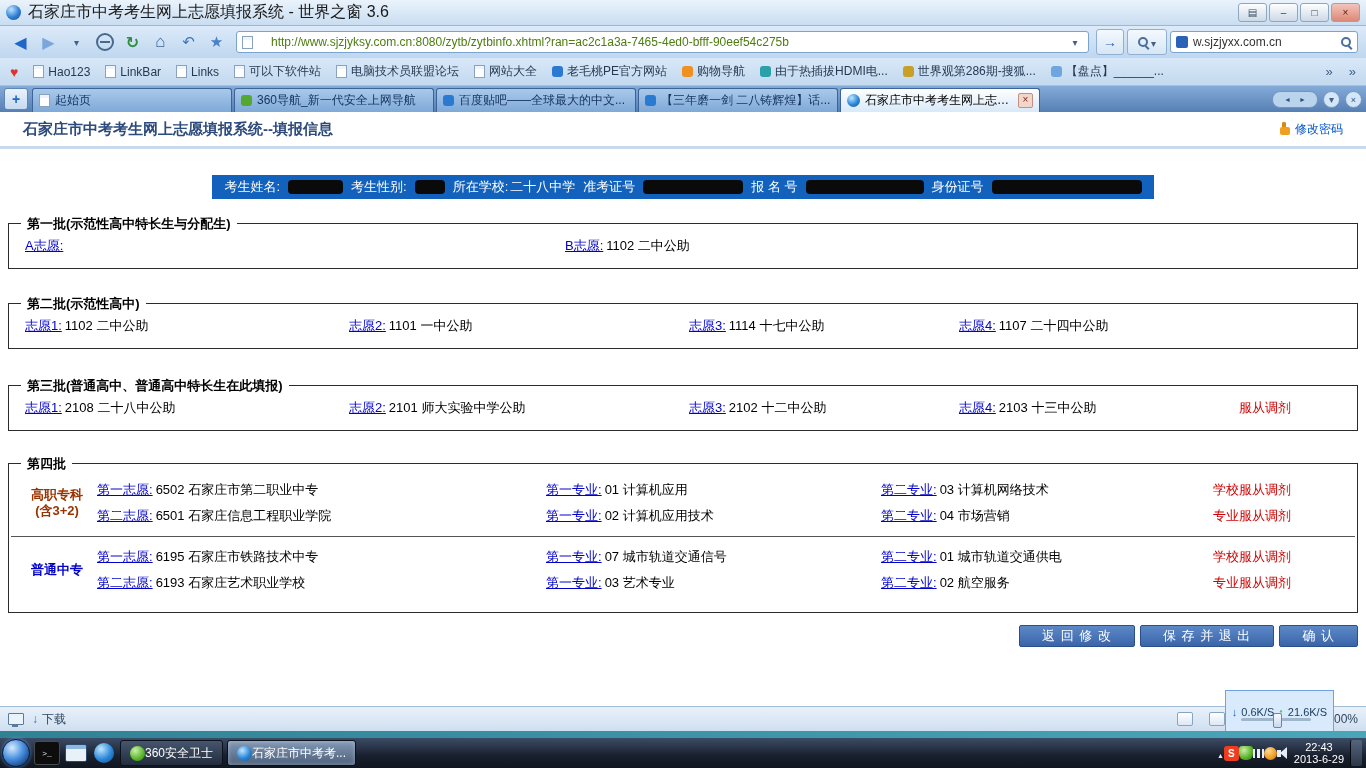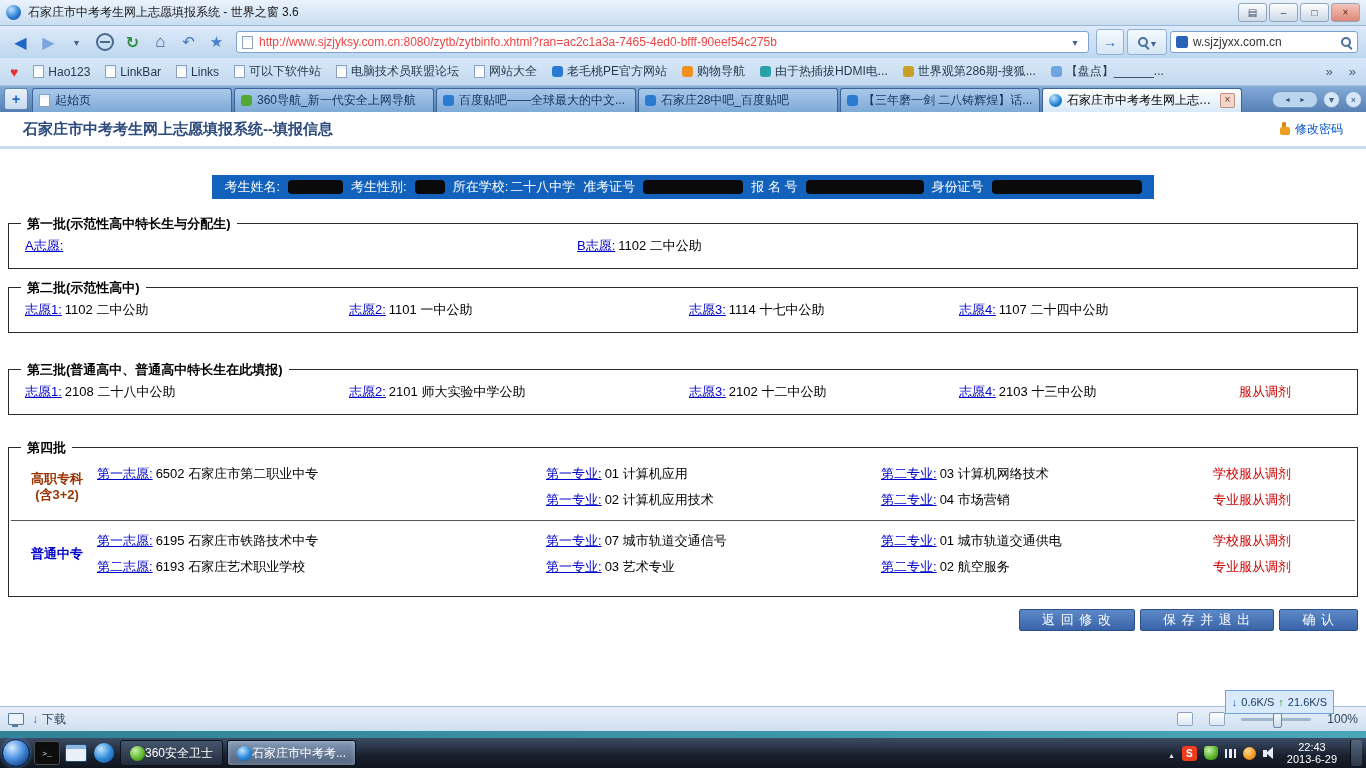--- a/index.html
+++ b/index.html
@@ -5,21 +5,21 @@
   html,body{margin:0;padding:0;background:#222;}
   .screen{position:relative;width:1366px;height:768px;overflow:hidden;background:#fff;
           font-family:"Liberation Sans","DejaVu Sans",sans-serif;}
   .bar{position:absolute;left:0;right:0;box-sizing:border-box;}
 
   
   .titlebar{top:0;height:26px;background:linear-gradient(#eaf3fc,#c9ddf1);
             border-bottom:1px solid #9db8d6;display:flex;align-items:center;padding:0 6px;}
   .logo{width:15px;height:15px;border-radius:50%;flex:0 0 auto;
         background:radial-gradient(circle at 35% 30%,#bfe2ff,#2f7fd4 55%,#14498e);}
-  .wtitle{font-size:12px;color:#1a1a1a;margin-left:7px;}
+  .wtitle{font-size:16px;color:#1a1a1a;margin-left:7px;}
   .wcontrols{margin-left:auto;display:flex;gap:2px;}
   .wbtn{width:27px;height:17px;border:1px solid #8fa6bf;border-radius:3px;
         background:linear-gradient(#fdfefe,#ccd9e6);display:flex;align-items:center;
         justify-content:center;font-size:10px;color:#33475c;}
   .wbtn.close{background:linear-gradient(#f4c4ba,#dd8876);color:#5c1a10;}
 
   
   .toolbar{top:26px;height:32px;background:linear-gradient(#ddeafa,#bed7ef);
            display:flex;align-items:center;padding:0 8px;gap:3px;}
   .tbtn{width:25px;height:24px;display:flex;align-items:center;justify-content:center;border-radius:3px;}
@@ -39,21 +39,21 @@
   .gi-chev::before{content:"»";color:#3f5f85;font-size:13px;}
   .gi-prev::before{content:"◄";} .gi-next::before{content:"►";}
   .gi-upA::before{content:"▲";font-size:7px;color:#dfe8f4;}
   .gi-darr::before{content:"↓";} .gi-uarr::before{content:"↑";}
   .ico-stop{width:14px;height:14px;border:2px solid #49688c;border-radius:50%;position:relative;}
   .ico-stop::before{content:"";position:absolute;left:2px;right:2px;top:50%;height:2px;margin-top:-1px;background:#49688c;}
   .addrbar{flex:1;height:22px;background:#fff;border:1px solid #7aa3cf;border-radius:3px;
            display:flex;align-items:center;padding:0 5px;margin:0 4px;overflow:hidden;box-sizing:border-box;}
   .ico-page{width:11px;height:13px;border:1px solid #8aa2bd;flex:0 0 auto;
             background:linear-gradient(#eef4fb 0 3px,#fff 3px);box-sizing:border-box;}
-  .urltext{font-size:12px;color:#ef4444;margin-left:6px;white-space:nowrap;overflow:hidden;flex:1;}
+  .urltext{font-size:12px;color:#4d7c0f;margin-left:18px;white-space:nowrap;overflow:hidden;flex:1;}
   .boxbtn{height:24px;border:1px solid #8fb0d4;border-radius:3px;background:linear-gradient(#f4f9fe,#d6e6f5);
           display:flex;align-items:center;justify-content:center;gap:2px;}
   .ico-search{width:11px;height:11px;position:relative;flex:0 0 auto;}
   .ico-search::before{content:"";position:absolute;left:0;top:0;width:6px;height:6px;border:2px solid #4a6f9f;border-radius:50%;}
   .ico-search::after{content:"";position:absolute;left:8px;top:8px;width:5px;height:2px;background:#4a6f9f;
                      transform:rotate(45deg);transform-origin:0 0;}
   .searchbox{width:188px;height:22px;background:#fff;border:1px solid #7aa3cf;border-radius:3px;
              display:flex;align-items:center;padding:0 5px;gap:5px;box-sizing:border-box;}
   .engine-ico{width:12px;height:12px;background:#2a62b8;border-radius:2px;flex:0 0 auto;}
   .searchtext{font-size:12px;color:#333;flex:1;white-space:nowrap;overflow:hidden;}
@@ -99,26 +99,26 @@
   .ico-lock{width:10px;height:8px;background:#f0a020;border-radius:2px;position:relative;margin-top:4px;flex:0 0 auto;}
   .ico-lock::before{content:"";position:absolute;top:-5px;left:2px;width:4px;height:5px;
                     border:2px solid #d88a10;border-bottom:none;border-radius:4px 4px 0 0;box-sizing:border-box;}
   .studentrow{display:flex;justify-content:center;margin-top:26px;}
   .studentbar{background:#1161bd;color:#fff;font-size:13px;display:flex;align-items:center;
               gap:8px;padding:3px 12px;}
   .redact{background:#0a0a0a;border-radius:4px;height:14px;display:inline-block;}
   .rw1{width:55px}.rw2{width:30px}.rw3{width:100px}.rw4{width:118px}.rw5{width:150px}
 
   .batch{position:relative;margin:24px 8px 0;border:1px solid #2b2b2b;font-size:13px;background:#fff;}
-  .b2m{margin-top:18px}.b3m{margin-top:36px}.b4m{margin-top:32px}
+  .b2m{margin-top:34px}.b3m{margin-top:36px}.b4m{margin-top:32px}
   .legend{position:absolute;top:-9px;left:12px;background:#fff;padding:0 6px;font-weight:bold;color:#000;}
   .b1,.b2,.b3{height:44px;}
   .b4{height:150px;padding-top:8px;box-sizing:border-box;}
   .item{position:absolute;top:50%;transform:translateY(-50%);white-space:nowrap;}
-  .p1{left:16px}.p2{left:340px}.p3{left:680px}.p4{left:950px}.pb{left:568px}
+  .p1{left:16px}.p2{left:340px}.p3{left:680px}.p4{left:950px}.pb{left:556px}
   .lbl{color:#0000cc;text-decoration:underline;}
   .val{color:#000;margin-left:3px;}
   .red{color:#d00000;}
   .radj{right:66px;left:auto;}
   .b4grp{position:relative;height:62px;}
   .glabel{position:absolute;left:8px;top:50%;transform:translateY(-50%);width:80px;text-align:center;
           font-weight:bold;white-space:pre-line;line-height:16px;}
   .g1 .glabel{color:#993300;}
   .g2 .glabel{color:#0000cc;}
   .b4row{position:absolute;left:0;right:0;height:24px;}
@@ -136,21 +136,21 @@
   .ico-monitor{width:14px;height:10px;border:1px solid #5a7a9a;background:#eaf3fc;position:relative;border-radius:1px;}
   .ico-monitor::after{content:"";position:absolute;left:3px;bottom:-3px;width:6px;height:2px;background:#5a7a9a;}
   .dlind{display:flex;align-items:center;gap:4px;}
   .dlind .gi-darr::before{color:#2a7ad2;font-weight:bold;font-size:12px;}
   .sright{margin-left:auto;display:flex;align-items:center;gap:16px;}
   .mini{width:14px;height:12px;border:1px solid #8aa4c0;background:linear-gradient(#fff,#dce8f4);border-radius:2px;}
   .slider{width:70px;height:3px;background:#9fb6cd;border-radius:2px;position:relative;}
   .thumb{position:absolute;left:32px;top:-5px;width:7px;height:13px;background:linear-gradient(#f8fbfe,#c8d9ea);
          border:1px solid #6a88a8;border-radius:2px;}
   .speedbadge{position:absolute;right:32px;top:-17px;height:16px;display:flex;align-items:center;gap:4px;
-              background:#d8eafc;border:1px solid #6fa3dd;padding:3px 6px;font-size:11px;color:#1a3a5c;}
+              background:#d8eafc;border:1px solid #6fa3dd;padding:13px 6px;font-size:11px;color:#1a3a5c;}
   .speedbadge .gi-darr::before{color:#1a5fd0;font-weight:bold;}
   .speedbadge .gi-uarr::before{color:#2a9a2a;font-weight:bold;}
 
   
   .desktopstrip{top:731px;height:7px;background:linear-gradient(90deg,#2f8294,#49a6b8);}
   .taskbar{top:738px;height:30px;background:linear-gradient(#3c4c66,#18202e 60%,#10161f);
            display:flex;align-items:center;padding:0 4px 0 2px;gap:4px;}
   .orb{width:26px;height:26px;border-radius:50%;border:1px solid #0a2550;flex:0 0 auto;
        background:radial-gradient(circle at 35% 30%,#d6ecff,#4a90e0 45%,#123d7d 85%);
        box-shadow:0 0 4px rgba(120,180,255,.6);}
@@ -163,21 +163,21 @@
              background:radial-gradient(circle at 35% 30%,#bfe6ff,#2a86d8 55%,#14508e);}
   .tapp{height:24px;display:flex;align-items:center;gap:0;padding:0 9px;border-radius:3px;
         border:1px solid #0c121c;background:linear-gradient(#46566e,#222c3c);color:#fff;
         font-size:12px;max-width:175px;}
   .tapp.active{background:linear-gradient(#8298b4,#4e617c);box-shadow:inset 0 0 5px rgba(255,255,255,.35);}
   .alabel{white-space:nowrap;overflow:hidden;text-overflow:ellipsis;}
   .ai-360{width:15px;height:15px;border-radius:50%;flex:0 0 auto;
           background:radial-gradient(circle at 35% 30%,#c8f0a8,#5ab52a 60%,#2f7a14);}
   .ai-web{width:15px;height:15px;border-radius:50%;flex:0 0 auto;
           background:radial-gradient(circle at 35% 30%,#bfe6ff,#2a86d8 55%,#14508e);}
-  .tray{margin-left:auto;display:flex;align-items:center;gap:7px;}
+  .tray{margin-left:auto;display:flex;align-items:center;}
   .t-sogou{width:15px;height:15px;background:#f03c1e;border-radius:3px;color:#fff;font-size:10px;
            font-weight:bold;display:flex;align-items:center;justify-content:center;}
   .t-sogou::before{content:"S";}
   .t-shield{width:14px;height:14px;border-radius:3px 3px 6px 6px;
             background:radial-gradient(circle at 35% 30%,#c8f0a8,#57b028 60%,#2f7a14);}
   .t-signal{width:11px;height:9px;
             background:linear-gradient(90deg,#e8eef8 0 2px,transparent 2px 4px,#e8eef8 4px 7px,transparent 7px 9px,#e8eef8 9px 11px);}
   .t-orange{width:13px;height:13px;border-radius:50%;
             background:radial-gradient(circle at 35% 30%,#ffd890,#f09a20 60%,#b86a10);}
   .t-speaker{position:relative;width:4px;height:7px;background:#e6edf8;margin-right:7px;}
@@ -292,24 +292,20 @@
     <span class="tab inactive">
       <span class="ico-dot c-green"></span>
       <span class="tlabel">360导航_新一代安全上网导航</span>
     </span>
     <span class="tab inactive">
       <span class="ico-dot c-blue"></span>
       <span class="tlabel">百度贴吧——全球最大的中文...</span>
     </span>
     <span class="tab inactive">
       <span class="ico-dot c-blue"></span>
-      <span class="tlabel">石家庄28中吧_百度贴吧</span>
-    </span>
-    <span class="tab inactive">
-      <span class="ico-dot c-blue"></span>
       <span class="tlabel">【三年磨一剑 二八铸辉煌】话...</span>
     </span>
     <span class="tab active">
       <span class="tglobe"></span>
       <span class="tlabel">石家庄市中考考生网上志愿填...</span>
       <span class="tclose gi-x"></span>
     </span>
     <span class="tabctrl">
       <span class="pill">
           <span class="gi-prev"></span>
@@ -380,20 +376,21 @@
       <div class="b4grp g1">
         <span class="glabel">高职专科
 (含3+2)</span>
         <div class="b4row rowA">
           <span class="cell cc1"><span class="lbl">第一志愿:</span><span class="val">6502 石家庄市第二职业中专</span></span>
           <span class="cell cc2"><span class="lbl">第一专业:</span><span class="val">01 计算机应用</span></span>
           <span class="cell cc3"><span class="lbl">第二专业:</span><span class="val">03 计算机网络技术</span></span>
           <span class="cell ccadj red">学校服从调剂</span>
         </div>
         <div class="b4row rowB">
+          <span class="cell cc1"><span class="lbl">第二志愿:</span><span class="val">6501 石家庄信息工程职业学院</span></span>
           <span class="cell cc2"><span class="lbl">第一专业:</span><span class="val">02 计算机应用技术</span></span>
           <span class="cell cc3"><span class="lbl">第二专业:</span><span class="val">04 市场营销</span></span>
           <span class="cell ccadj red">专业服从调剂</span>
         </div>
       </div>
 
       <div class="b4div"></div>
 
       <div class="b4grp g2">
         <span class="glabel">普通中专</span>

